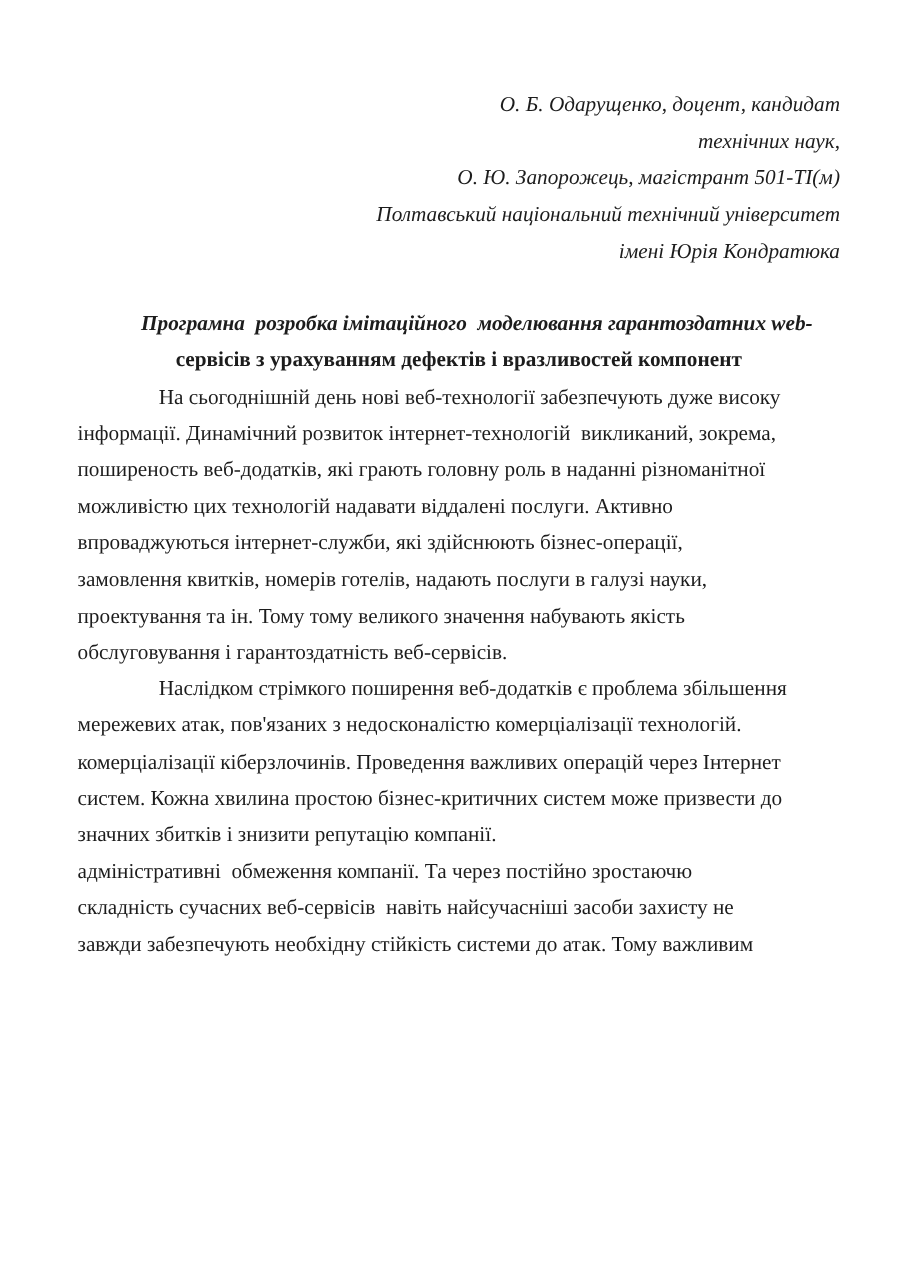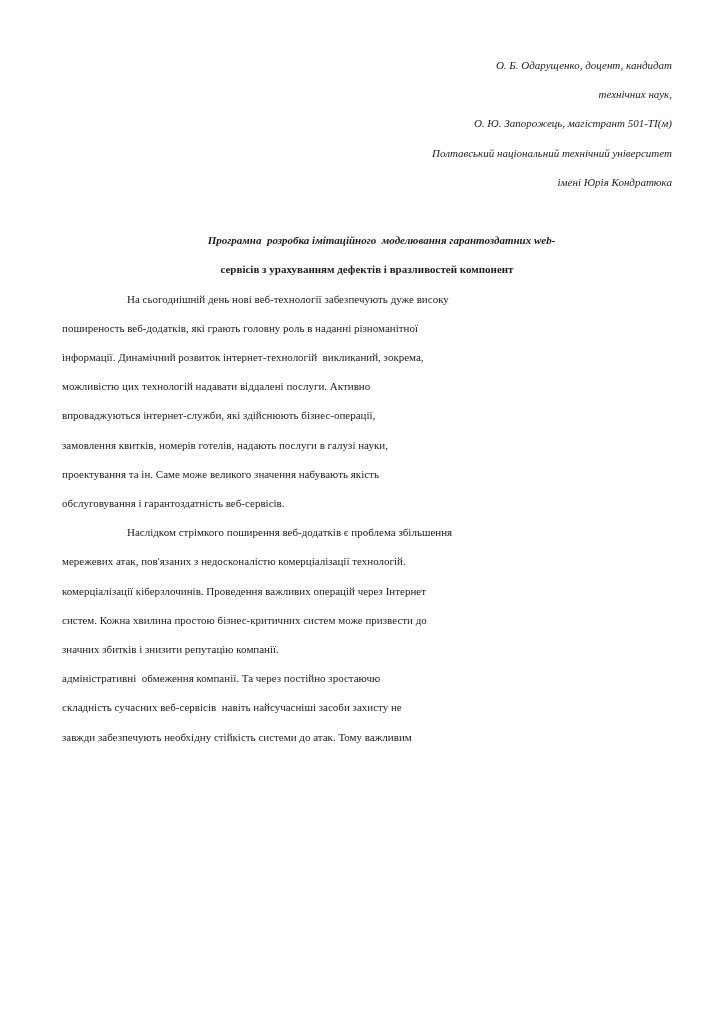--- a/index.html
+++ b/index.html
@@ -12,23 +12,23 @@
     width: 725px;
     height: 1024px;
     background: #ffffff;
     overflow: hidden;
     font-family: "Liberation Serif", "DejaVu Serif", serif;
     color: #1c1c1c;
   }
   .content {
     position: absolute;
     left: 62px;
-    top: 51px;
+    top: 69px;
     width: 610px;
-    font-size: 11px;
+    font-size: 17px;
     line-height: 29.2px;
   }
   .line {
     white-space: pre;        
     min-height: 29.2px;
   }
   .right  { text-align: right; }
   .center { text-align: center; }
   .italic { font-style: italic; }
   .bold   { font-weight: bold; }
@@ -53,26 +53,26 @@
 
     <div>
       <div class="line center bold indent-center">Програмна  розробка імітаційного  моделювання гарантоздатних web-</div>
       <div class="line center bold">сервісів з урахуванням дефектів і вразливостей компонент</div>
     </div>
 
     <div>
 
       <div>
         <div class="line indent">На сьогоднішній день нові веб-технології забезпечують дуже високу</div>
+        <div class="line">інформації. Динамічний розвиток інтернет-технологій  викликаний, зокрема,</div>
         <div class="line">поширеность веб-додатків, які грають головну роль в наданні різноманітної</div>
-        <div class="line">інформації. Динамічний розвиток інтернет-технологій  викликаний, зокрема,</div>
         <div class="line">можливістю цих технологій надавати віддалені послуги. Активно</div>
         <div class="line">впроваджуються інтернет-служби, які здійснюють бізнес-операції,</div>
         <div class="line">замовлення квитків, номерів готелів, надають послуги в галузі науки,</div>
-        <div class="line">проектування та ін. Саме може великого значення набувають якість</div>
+        <div class="line">проектування та ін. Тому тому великого значення набувають якість</div>
         <div class="line">обслуговування і гарантоздатність веб-сервісів.</div>
       </div>
 
       <div>
         <div class="line indent">Наслідком стрімкого поширення веб-додатків є проблема збільшення</div>
         <div class="line">мережевих атак, пов'язаних з недосконалістю комерціалізації технологій.</div>
         <div class="line">комерціалізації кіберзлочинів. Проведення важливих операцій через Інтернет</div>
         <div class="line">систем. Кожна хвилина простою бізнес-критичних систем може призвести до</div>
         <div class="line">значних збитків і знизити репутацію компанії.</div>
       </div>

